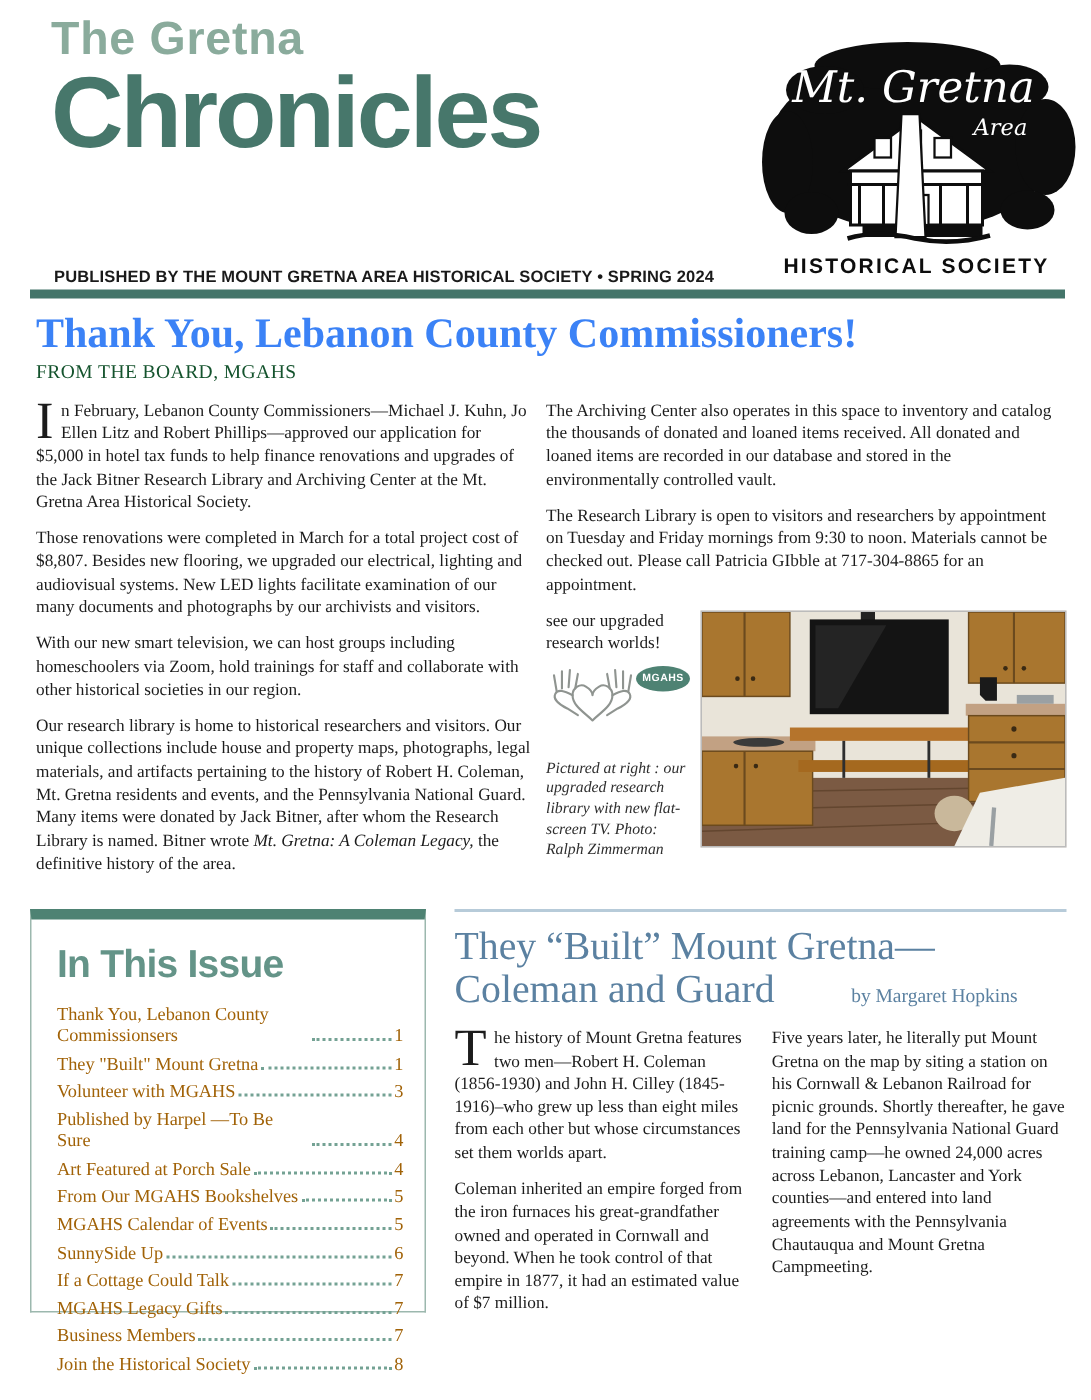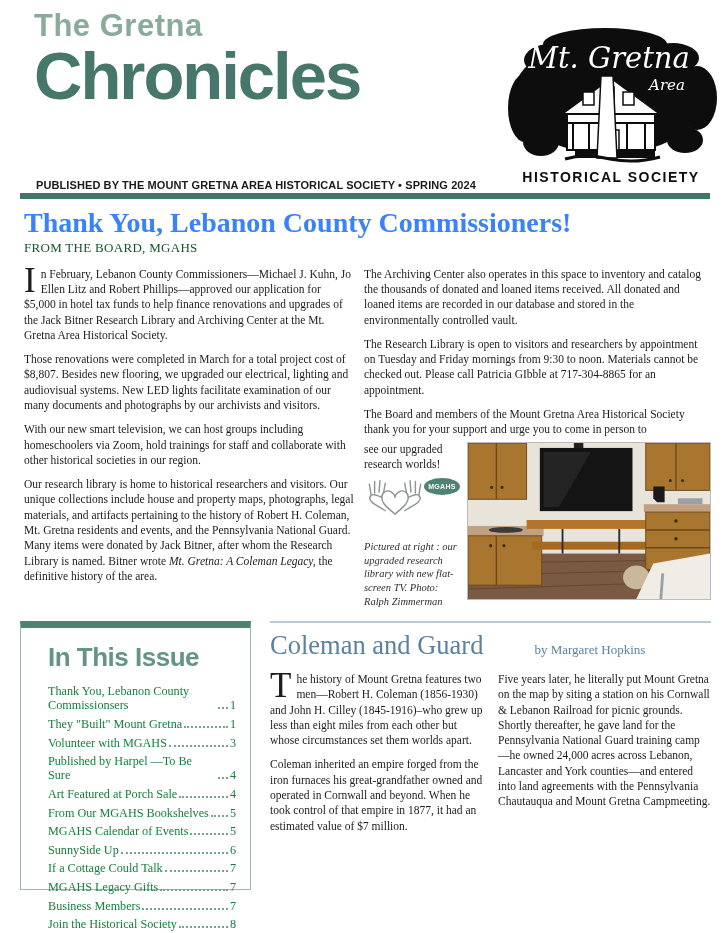--- a/index.html
+++ b/index.html
@@ -35,25 +35,25 @@
   .hands-wrap { position:relative; margin-top:4px; height:52px; }
   .hands-wrap svg.hands { width:62px; height:50px; }
   .badge { position:absolute; left:60px; top:2px; width:36px; height:17px; background:#4E8273;
     border-radius:50%; color:#fff; font-family:"Liberation Sans", sans-serif; font-size:7px;
     font-weight:bold; display:flex; align-items:center; justify-content:center; letter-spacing:0.3px; }
   .fig-caption { font-style:italic; font-size:10.5px; line-height:1.3; color:#2e2e2e; margin-top:12px; }
   .photo-frame { flex:1; height:158px; border:1px solid #bbb; background:#e9e4d9; }
   .photo-frame svg { width:100%; height:100%; display:block; }
   
   .bottom { display:flex; margin:13px 16px 0 20px; }
-  .toc-box { width:231px; flex:none; height:269px; border:1px solid #9cb8ae;
-    border-top:7px solid #4E8273; padding:10px 14px 10px 24px; background:#fff; }
+  .toc-box { width:264px; flex:none; height:269px; border:1px solid #9cb8ae;
+    border-top:7px solid #4E8273; padding:10px 14px 10px 14px; background:#fff; }
   .toc-title { font-family:"Liberation Sans", sans-serif; font-weight:bold; font-size:26px;
     color:#649488; margin:4px 0 11px 3px; letter-spacing:-0.5px; }
-  .toc-item { display:flex; align-items:flex-end; font-size:12.2px; color:#15803d;
+  .toc-item { display:flex; align-items:flex-end; font-size:12.2px; color:#a16207;
     margin:0 0 4.6px 3px; line-height:1.15; }
   .toc-label { max-width:168px; }
   .toc-dots { flex:1; border-bottom:2px dotted #74a294; margin:0 2px 3px 2px; min-width:6px; }
   .toc-page { flex:none; }
   .art2 { flex:1; padding-left:19px; }
   .art2-topline { height:2px; background:#B7CBD9; margin-bottom:8px; }
   .art2-title { font-size:26.5px; color:#5B81A1; line-height:1.08; font-weight:normal; }
   .art2-byline { font-size:13px; color:#5B81A1; margin-left:7px;padding-left:44px; }
   .art2-cols { display:flex; gap:15px; margin-top:12px; }
   .art2-col { flex:1; }
@@ -114,21 +114,20 @@
       <div class="a1-left">
         <p class="body-p"><span class="dropcap">I</span><span>n February, Lebanon County Commissioners—Michael J. Kuhn, Jo Ellen Litz and Robert Phillips—approved our application for $5,000 in hotel tax funds to help finance renovations and upgrades of the Jack Bitner Research Library and Archiving Center at the Mt. Gretna Area Historical Society.</span></p>
         <p class="body-p">Those renovations were completed in March for a total project cost of $8,807. Besides new flooring, we upgraded our electrical, lighting and audiovisual systems. New LED lights facilitate examination of our many documents and photographs by our archivists and visitors.</p>
         <p class="body-p">With our new smart television, we can host groups including homeschoolers via Zoom, hold trainings for staff and collaborate with other historical societies in our region.</p>
         <p class="body-p"><span>Our research library is home to historical researchers and visitors. Our unique collections include house and property maps, photographs, legal materials, and artifacts pertaining to the history of Robert H. Coleman, Mt. Gretna residents and events, and the Pennsylvania National Guard. Many items were donated by Jack Bitner, after whom the Research Library is named. Bitner wrote </span><span class="it">Mt. Gretna: A Coleman Legacy,</span><span> the definitive history of the area.</span></p>
       </div>
 
       <div class="a1-right">
         <p class="body-p">The Archiving Center also operates in this space to inventory and catalog the thousands of donated and loaned items received. All donated and loaned items are recorded in our database and stored in the environmentally controlled vault.</p>
         <p class="body-p">The Research Library is open to visitors and researchers by appointment on Tuesday and Friday mornings from 9:30 to noon. Materials cannot be checked out. Please call Patricia GIbble at 717-304-8865 for an appointment.</p>
-        <p class="body-p" style="margin-bottom:4px;">The Board and members of the Mount Gretna Area Historical Society thank you for your support and urge you to come in person to</p>
 
         <div class="fig-row">
           <div class="fig-left">
             <div class="fig-tail">see our upgraded research worlds!</div>
             <div class="hands-wrap">
               <svg class="hands" viewBox="0 0 70 54" fill="none" stroke="#8f9490" stroke-width="1.6" stroke-linecap="round" stroke-linejoin="round">
                 <path d="M35,42 C29,36 20,31 20,23 C20,17 26,14 30,16.5 C32.5,18 35,20.5 35,23 C35,20.5 37.5,18 40,16.5 C44,14 50,17 50,23 C50,31 41,36 35,42 Z"></path>
                 <path d="M20,23 C14,20 9,18 7,22 C5,26 10,30 16,33 L24,38"></path>
                 <path d="M8,20 L6,8 M12,18 L12,5 M17,17 L18,4 M22,18 L24,7"></path>
                 <path d="M50,23 C56,20 61,18 63,22 C65,26 60,30 54,33 L46,38"></path>
@@ -256,20 +255,21 @@
       <div class="toc-item">
           <span class="toc-label">Join the Historical Society</span>
           <span class="toc-dots"></span>
           <span class="toc-page">8</span>
         </div>
     </div>
 
     <div class="art2">
       <div class="art2-topline"></div>
       <div class="art2-title">
+        <div>They “Built” Mount Gretna—</div>
         <div><span>Coleman and Guard</span><span class="art2-byline">by Margaret Hopkins</span></div>
       </div>
       <div class="art2-cols">
         <div class="art2-col">
           <p class="body-p"><span class="dropcap">T</span><span>he history of Mount Gretna features two men—Robert H. Coleman (1856-1930) and John H. Cilley (1845-1916)–who grew up less than eight miles from each other but whose circumstances set them worlds apart.</span></p>
           <p class="body-p">Coleman inherited an empire forged from the iron furnaces his great-grandfather owned and operated in Cornwall and beyond. When he took control of that empire in 1877, it had an estimated value of $7 million.</p>
         </div>
         <div class="art2-col">
           <p class="body-p">Five years later, he literally put Mount Gretna on the map by siting a station on his Cornwall &amp; Lebanon Railroad for picnic grounds. Shortly thereafter, he gave land for the Pennsylvania National Guard training camp—he owned 24,000 acres across Lebanon, Lancaster and York counties—and entered into land agreements with the Pennsylvania Chautauqua and Mount Gretna Campmeeting.</p>
         </div>

